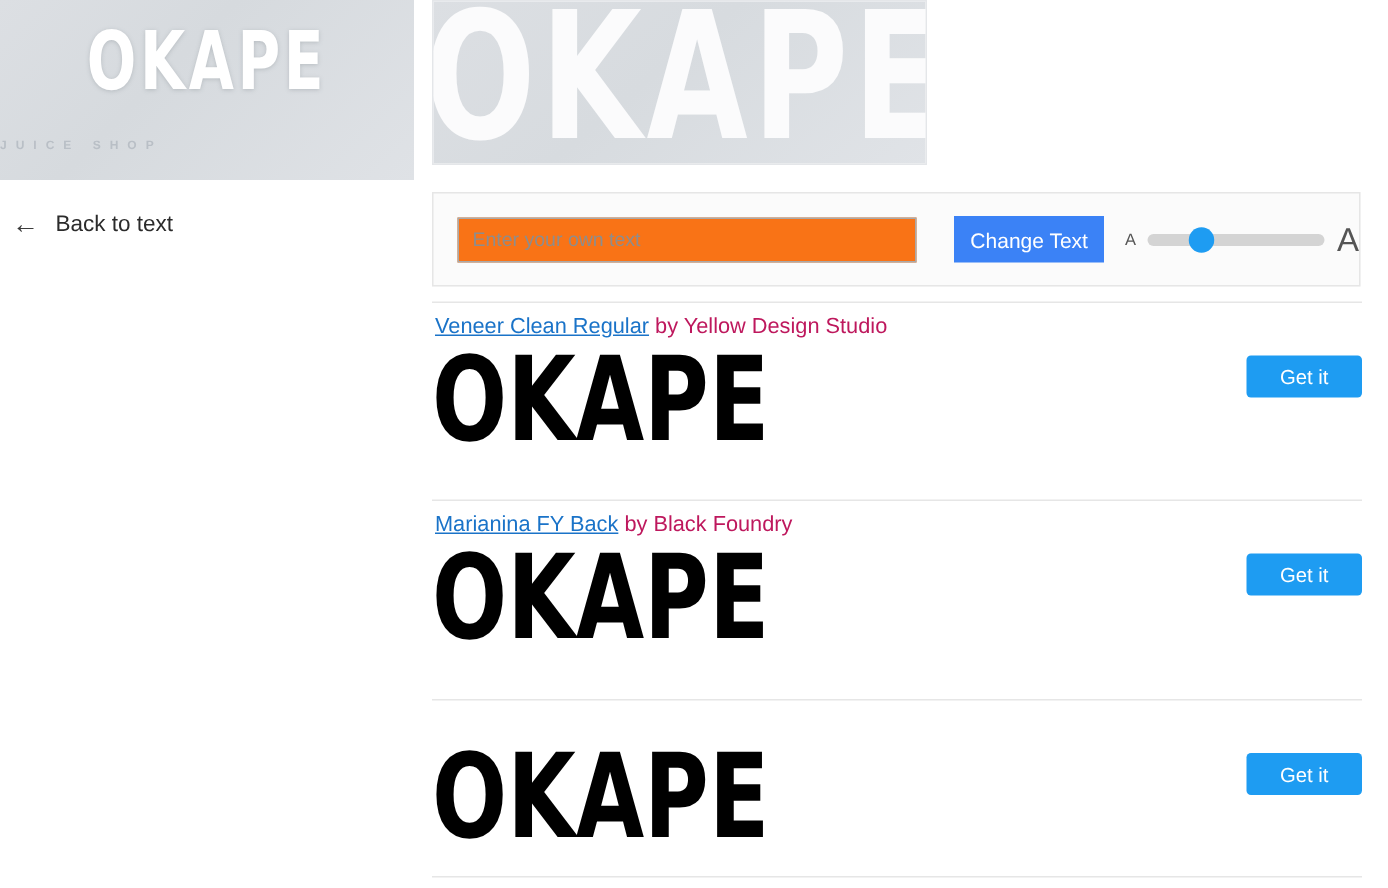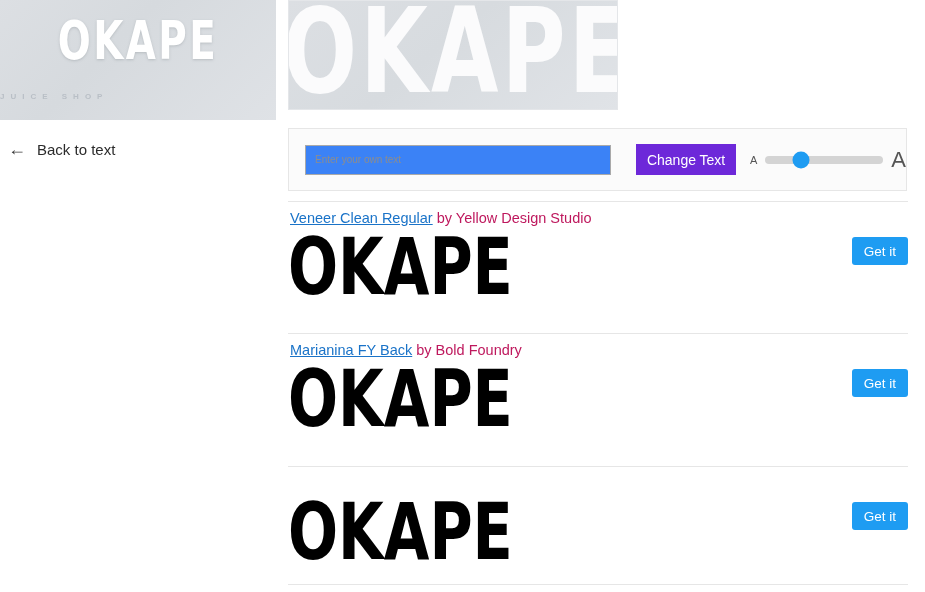--- a/index.html
+++ b/index.html
@@ -126,35 +126,35 @@
     border: 1px solid #e6e6e6;
     display: flex;
     align-items: center;
   }
   #text-input {
     margin-left: 16px;
     width: 320px;
     height: 30px;
     box-sizing: border-box;
     border: 1px solid #a9a9a9;
-    background: #3b82f6;
+    background: #f97316;
     font-family: "Liberation Sans", sans-serif;
-    font-size: 10px;
+    font-size: 13px;
     color: #333333;
     padding: 0 9px;
     outline: none;
   }
   #text-input::placeholder { color: #8d8d8d; }
 
   #change-text-button {
     margin-left: 25px;
     width: 104px;
     height: 31px;
     border: none;
-    background: #6d28d9;
+    background: #3b82f6;
     color: #ffffff;
     font-family: "Liberation Sans", sans-serif;
     font-size: 14px;
     cursor: pointer;
   }
 
   #size-slider-group {
     display: flex;
     align-items: center;
     margin-left: 14px;
@@ -224,21 +224,21 @@
     color: #000000;
     transform: scaleX(0.84);
     transform-origin: left top;
     white-space: nowrap;
   }
 
   .get-it-button {
     position: absolute;
     right: 0px;
     top: 35px;
-    width: 56px;
+    width: 77px;
     height: 28px;
     border: none;
     border-radius: 3px;
     background: #1e9cf2;
     color: #ffffff;
     font-family: "Liberation Sans", sans-serif;
     font-size: 13.5px;
     cursor: pointer;
   }
 </style>
@@ -280,21 +280,21 @@
   <div class="font-row" id="font-row-0">
     <div class="font-meta">
       <span class="font-name-link">Veneer Clean Regular</span><span class="font-by-text"> by Yellow Design Studio</span>
     </div>
     <div class="font-sample">OKAPE</div>
     <button class="get-it-button">Get it</button>
   </div>
 
   <div class="font-row" id="font-row-1">
     <div class="font-meta">
-      <span class="font-name-link">Marianina FY Back</span><span class="font-by-text"> by Bold Foundry</span>
+      <span class="font-name-link">Marianina FY Back</span><span class="font-by-text"> by Black Foundry</span>
     </div>
     <div class="font-sample">OKAPE</div>
     <button class="get-it-button">Get it</button>
   </div>
 
   <div class="font-row" id="font-row-2">
     <div class="font-sample">OKAPE</div>
     <button class="get-it-button">Get it</button>
   </div>
 

